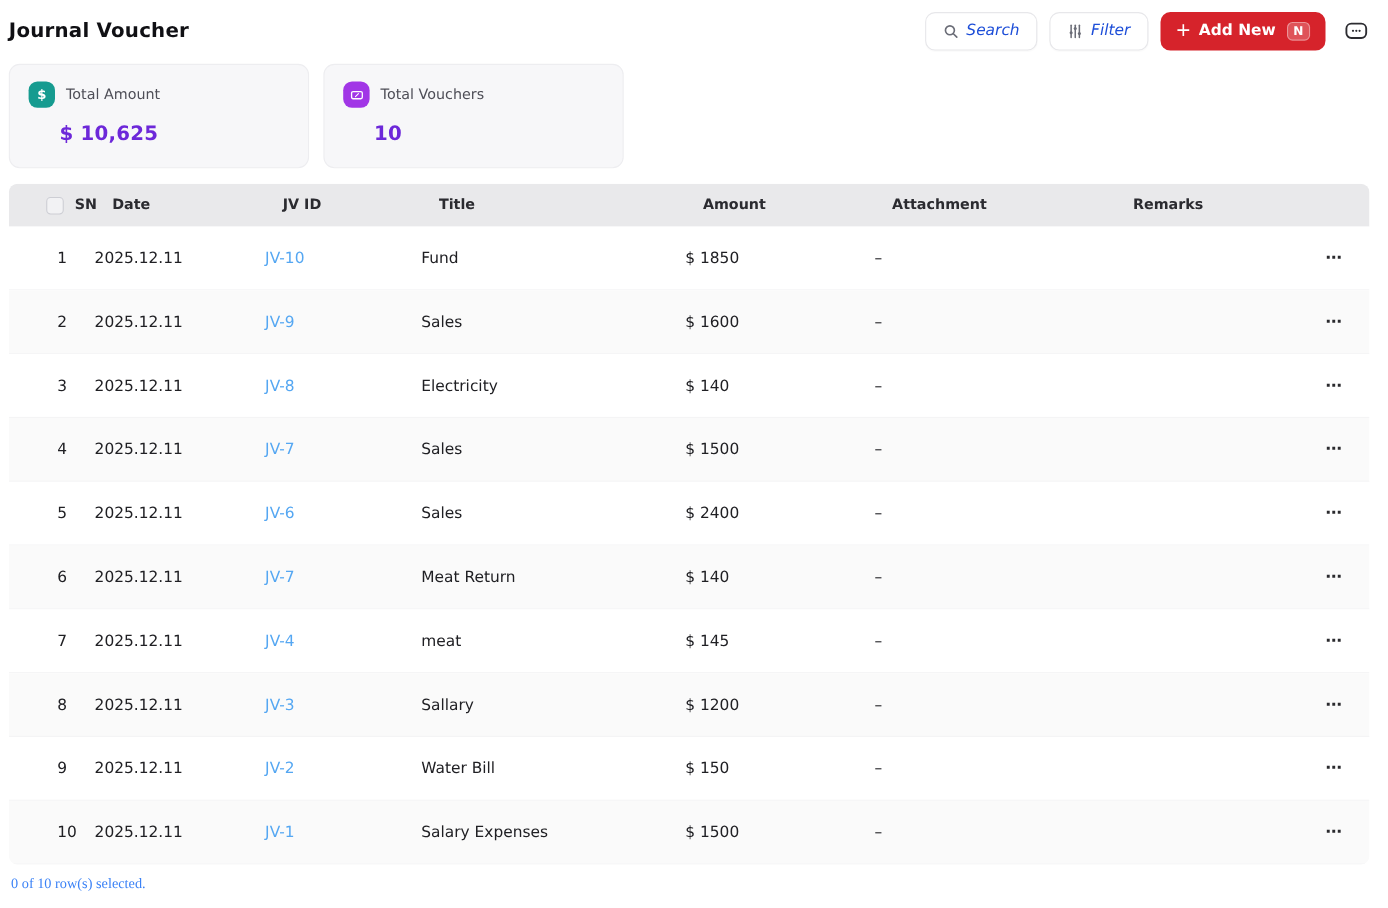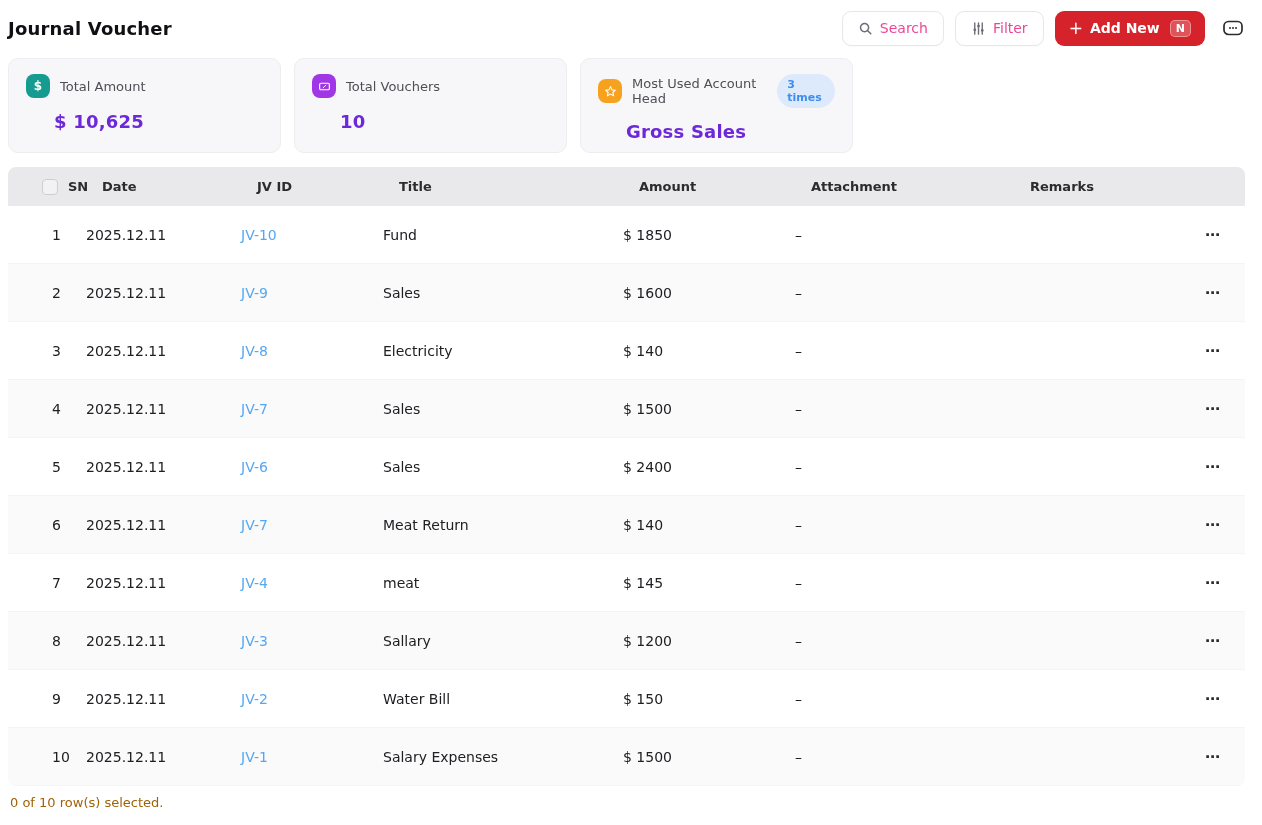--- a/index.html
+++ b/index.html
@@ -6,22 +6,22 @@
   html,body { width:1262px; height:825px; background:#ffffff; overflow:hidden;
     font-family:"DejaVu Sans","Liberation Sans",sans-serif; color:#17171c; }
 
   
   .topbar { display:flex; align-items:center; justify-content:space-between;
     padding:10px 18px 8px 8px; height:54px; }
   .page-title { font-size:18px; font-weight:700; letter-spacing:.2px; color:#101014; }
   .topbar-right { display:flex; align-items:center; gap:11px; }
   .btn { display:flex; align-items:center; gap:7px; height:35px; border-radius:9px;
     font-size:14px; cursor:pointer; user-select:none; }
-  .btn-light { background:#fff; border:1px solid #e7e7ea; color:#ec4899; padding:0 15px;
-    box-shadow:0 1px 1px rgba(0,0,0,.02); }
+  .btn-light { background:#fff; border:1px solid #e7e7ea; color:#1d4ed8; padding:0 15px;
+    box-shadow:0 1px 1px rgba(0,0,0,.02);font-style:italic; }
   .btn-red { background:var(--accent_red,#d6232b); border:none; color:#fff; font-weight:700;
     padding:0 14px; }
   .shortcut-badge { background:rgba(255,255,255,.22); border:1px solid rgba(255,255,255,.38);
     border-radius:5px; font-size:11px; font-weight:700; padding:1px 5px; margin-left:3px; }
   .plus-glyph { font-size:17px; font-weight:400; line-height:1; }
   .more-btn { cursor:pointer; display:flex; align-items:center; margin-left:6px; }
 
   
   .stats { display:flex; gap:13px; margin:4px 0 14px 8px; }
   .card { width:273px; height:95px; background:#f7f7f9; border:1px solid #ededf0;
@@ -47,21 +47,21 @@
   .t-body .t-row:nth-child(even) { background:#fafafa; }
   .cell-check { padding-left:18px; }
   .checkbox { width:16px; height:16px; border:1px solid #cdced4; border-radius:4px;
     background:#f2f2f4; cursor:pointer; }
   .jv-link { color:var(--link_blue,#55a7f2); font-weight:400; cursor:pointer; }
   .cell-actions { text-align:right; padding-right:24px; }
   .row-actions { font-size:15px; font-weight:700; color:#2a2a2e; cursor:pointer;
     letter-spacing:1px; line-height:1; display:inline-block; }
 
   
-  .footer-bar { margin:9px 12px 0 10px; font-size:13px; color:#a16207; }
+  .footer-bar { margin:9px 12px 0 10px; font-size:13px; color:#3b82f6;font-family:Liberation Serif, serif; }
 
   svg { display:block; }
 </style>
 </head>
 <body>
 
 <div class="topbar">
   <div class="page-title">Journal Voucher</div>
   <div class="topbar-right">
 
@@ -125,32 +125,20 @@
         <svg width="13" height="13" viewBox="0 0 24 24" fill="none" stroke="#fff" stroke-width="2.2" stroke-linecap="round">
           <rect x="3" y="6" width="18" height="12" rx="2.5"></rect>
           <line x1="9.5" y1="14.5" x2="14.5" y2="9.5" stroke-width="1.8"></line>
         </svg>
       </span>
       <span class="card-label">Total Vouchers</span>
     </div>
     <div class="card-value">10</div>
   </div>
 
-  <div class="card">
-    <div class="card-head">
-      <span class="card-icon icon-orange">
-        <svg width="13" height="13" viewBox="0 0 24 24" fill="none" stroke="#fff" stroke-width="2" stroke-linejoin="round">
-          <polygon points="12,3 14.8,9 21,9.6 16.4,13.8 17.8,20 12,16.8 6.2,20 7.6,13.8 3,9.6 9.2,9"></polygon>
-        </svg>
-      </span>
-      <span class="card-label">Most Used Account Head</span>
-      <span class="times-badge">3 times</span>
-    </div>
-    <div class="card-value">Gross Sales</div>
-  </div>
 
 </div>
 
 <div class="table-wrap">
 
   <div class="t-row t-head">
     <div class="cell-check">
       <div class="checkbox"></div>
     </div>
     <div>SN</div>

